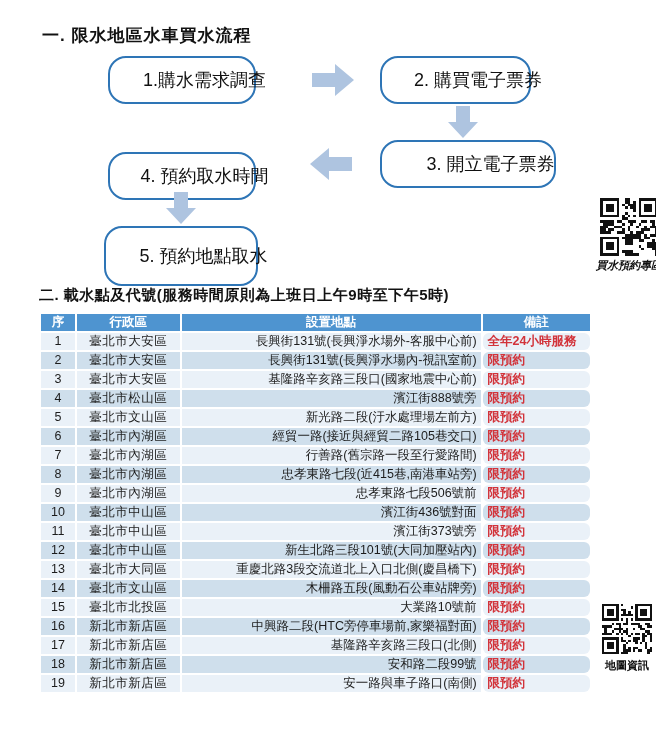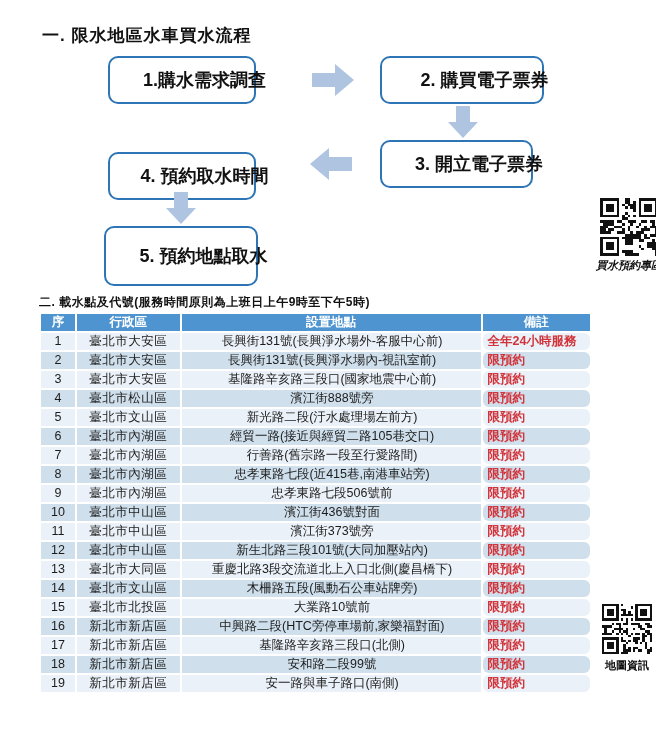--- a/index.html
+++ b/index.html
@@ -12,30 +12,30 @@
     --remark-red:#D2333A;
     --text:#1A1A1A;
   }
   *{margin:0;padding:0;box-sizing:border-box;}
   html,body{background:#fff;}
   body{font-family:"Liberation Sans","DejaVu Sans",sans-serif;color:var(--text);}
   .page{position:relative;width:656px;height:735px;background:#fff;overflow:hidden;margin-left:24px;}
 
   .sec-title{position:absolute;font-weight:bold;color:#111;white-space:nowrap;}
   #sec1-title{left:18px;top:24px;font-size:17px;letter-spacing:1px;}
-  #sec2-title{left:15px;top:294px;font-size:12px;letter-spacing:0.5px;}
+  #sec2-title{left:15px;top:286px;font-size:15px;letter-spacing:0.5px;}
 
   .flow-box{
     position:absolute;background:#fff;border:2.5px solid var(--box-border);
-    border-radius:10px;display:flex;align-items:center;justify-content:center;
-    font-size:18px;font-weight:700;color:#111;white-space:nowrap;padding-left:45px;
+    border-radius:18px;display:flex;align-items:center;justify-content:center;
+    font-size:18px;font-weight:400;color:#111;white-space:nowrap;padding-left:45px;
   }
   #box1{left:84px;top:56px;width:148px;height:48px;}
-  #box2{left:356px;top:56px;width:164px;height:48px;}
-  #box3{left:356px;top:140px;width:153px;height:48px;align-items:center;}
+  #box2{left:356px;top:56px;width:151px;height:48px;}
+  #box3{left:356px;top:140px;width:176px;height:48px;align-items:center;}
   #box4{left:84px;top:152px;width:148px;height:48px;}
   #box5{left:80px;top:226px;width:154px;height:60px;}
 
   .arrow{position:absolute;}
   #arrow-right{left:288px;top:64px;}
   #arrow-down-1{left:424px;top:106px;}
   #arrow-left{left:286px;top:148px;}
   #arrow-down-2{left:142px;top:192px;}
   .arrow svg{display:block;}
   .arrow polygon{fill:var(--arrow);}
@@ -62,21 +62,21 @@
   }
   .water-table td{color:#1c1c1c;}
   .water-table tr:nth-child(odd) td{background:var(--row-odd-bg);}
   .water-table tr:nth-child(even) td{background:var(--row-even-bg);}
   .col-no{width:34px;}
   .col-district{width:102px;}
   .col-location{width:298px;}
   .col-remark{width:107px;}
   td.cell-no{text-align:center;}
   td.cell-district{text-align:center;letter-spacing:0.5px;}
-  td.cell-location{text-align:center;padding-left:6px;}
+  td.cell-location{text-align:right;padding-left:6px;}
   td.cell-remark{text-align:left;color:var(--remark-red);font-weight:600;padding-left:5px;border-radius:6px;}
 </style>
 </head>
 <body>
 
 <div class="page">
 
   <div class="sec-title" id="sec1-title">一. 限水地區水車買水流程</div>
 
   <div class="flow-box" id="box1">

